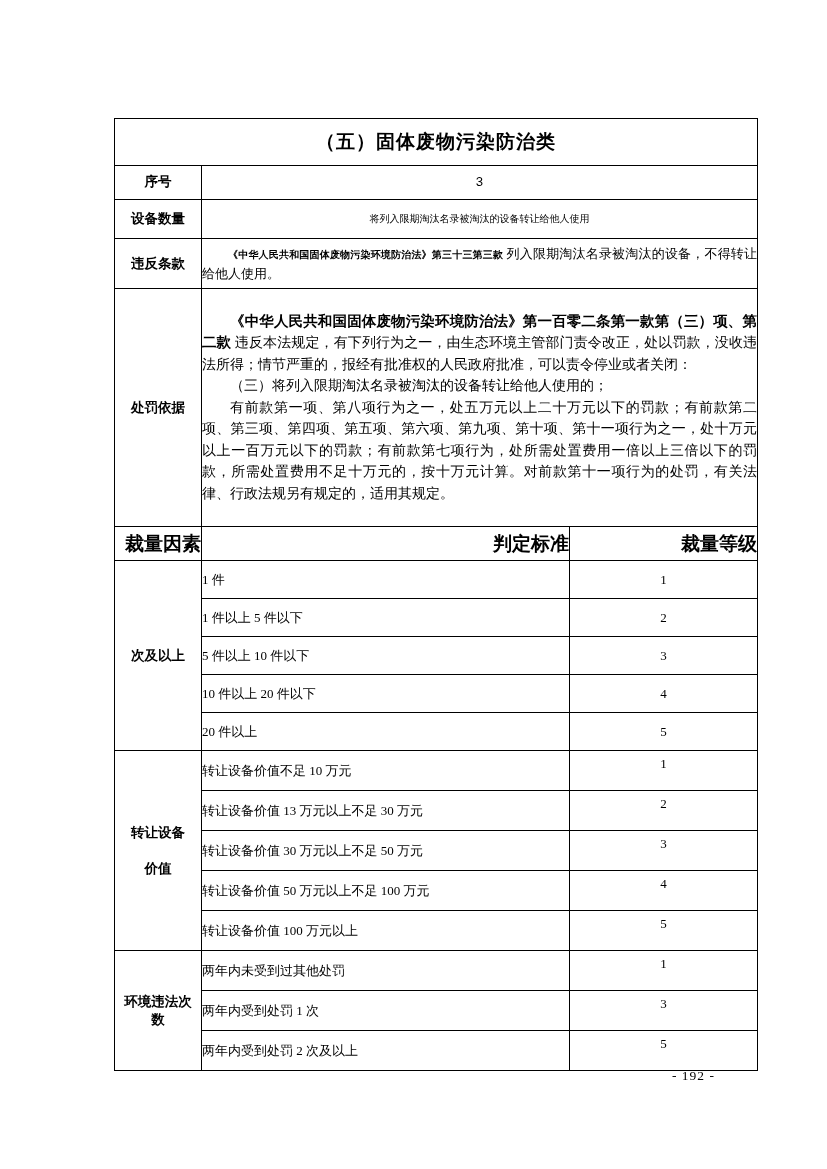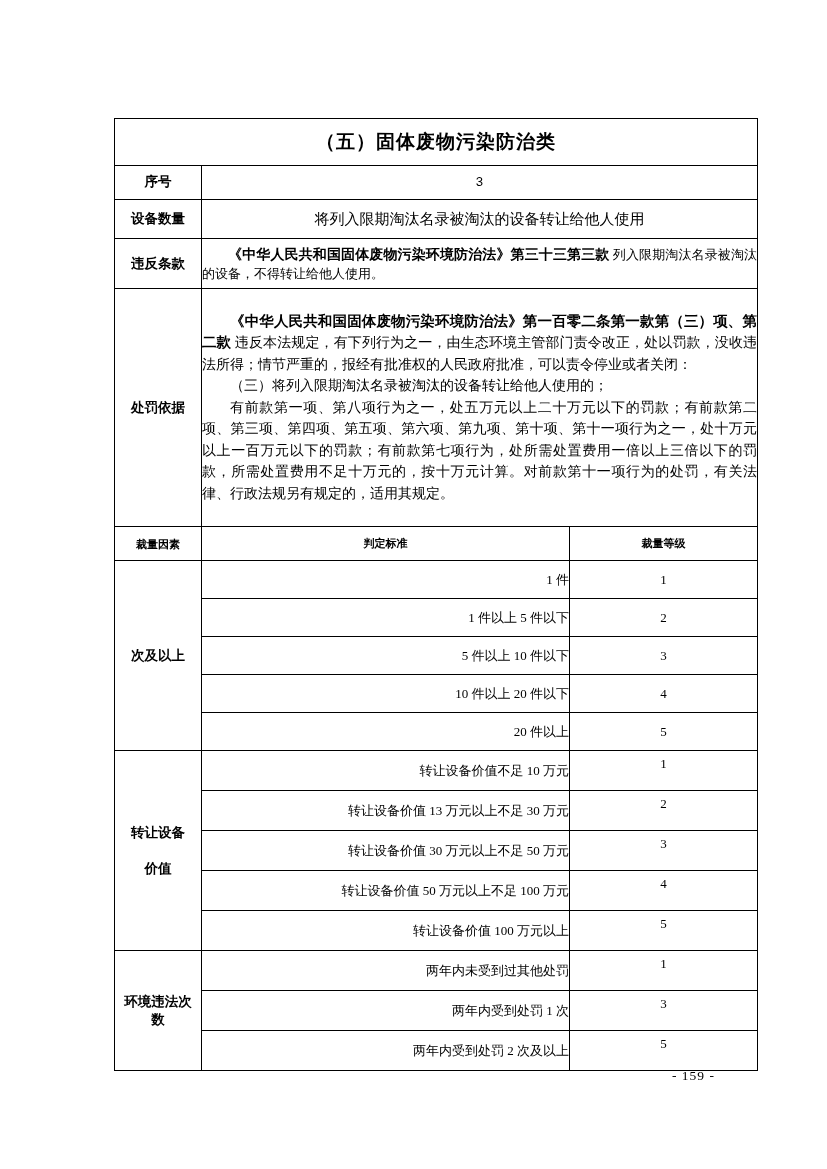--- a/index.html
+++ b/index.html
@@ -25,39 +25,39 @@
 
   .title-cell { height: 46px; text-align: center; font-weight: bold; font-size: 19px; letter-spacing: 1px; }
 
   td.label { font-weight: bold; font-size: 13.5px; text-align: center; white-space: pre-line; line-height: 18px; }
 
   .v-center { text-align: center; font-size: 13px; }
   .center-shift { padding-right: 82px; }
 
   tr.r-xuhao td { height: 33px; font-family: Liberation Mono, monospace; }
   tr.r-weifa td { height: 38px; }
-  tr.r-weifa td.v-center { font-size: 15px; }
+  tr.r-weifa td.v-center { font-size: 10px; }
   tr.r-tiaokuan td { height: 49px; }
   tr.r-yiju td { height: 237px; }
 
   .rich { padding: 4px 16px 4px 7px; font-size: 13px; line-height: 19px; text-align: justify; }
   .rich .para { margin: 0; text-indent: 2em; }
-  .rich b { font-size: 14px; }
+  .rich b { font-size: 10px; }
 
   .yiju-cell { padding: 6px 16px 6px 7px; font-size: 14px; line-height: 21.5px; text-align: justify; }
   .yiju-cell .para { margin: 0; text-indent: 2em; }
   .yiju-cell b { font-size: 14.5px; }
 
-  tr.r-header td { height: 33px; font-weight: bold; font-size: 11px; text-align: center; }
+  tr.r-header td { height: 33px; font-weight: bold; font-size: 19px; text-align: right; }
 
   tr.g1 td { height: 37px; }
   tr.g2 td { height: 34px; }
   tr.g3 td { height: 34px; }
 
-  td.crit { text-align: right; font-size: 13px; }
+  td.crit { text-align: left; font-size: 13px; }
   td.grade { text-align: center; font-size: 13px; }
   td.grade-top { vertical-align: top; padding-top: 5px; }
 
   .page-number { position: absolute; left: 672px; top: 1068px; font-size: 13.5px; letter-spacing: 1px; }
 </style>
 </head>
 <body>
 
 <div class="page">
 
@@ -160,15 +160,15 @@
         <td class="crit">两年内受到处罚 1 次</td>
         <td class="grade grade-top">3</td>
       </tr>
       <tr class="g3">
         <td class="crit">两年内受到处罚 2 次及以上</td>
         <td class="grade grade-top">5</td>
       </tr>
     </tbody>
   </table>
 
-  <div class="page-number">- 159 -</div>
+  <div class="page-number">- 192 -</div>
 
 </div>
 
 </body></html>

